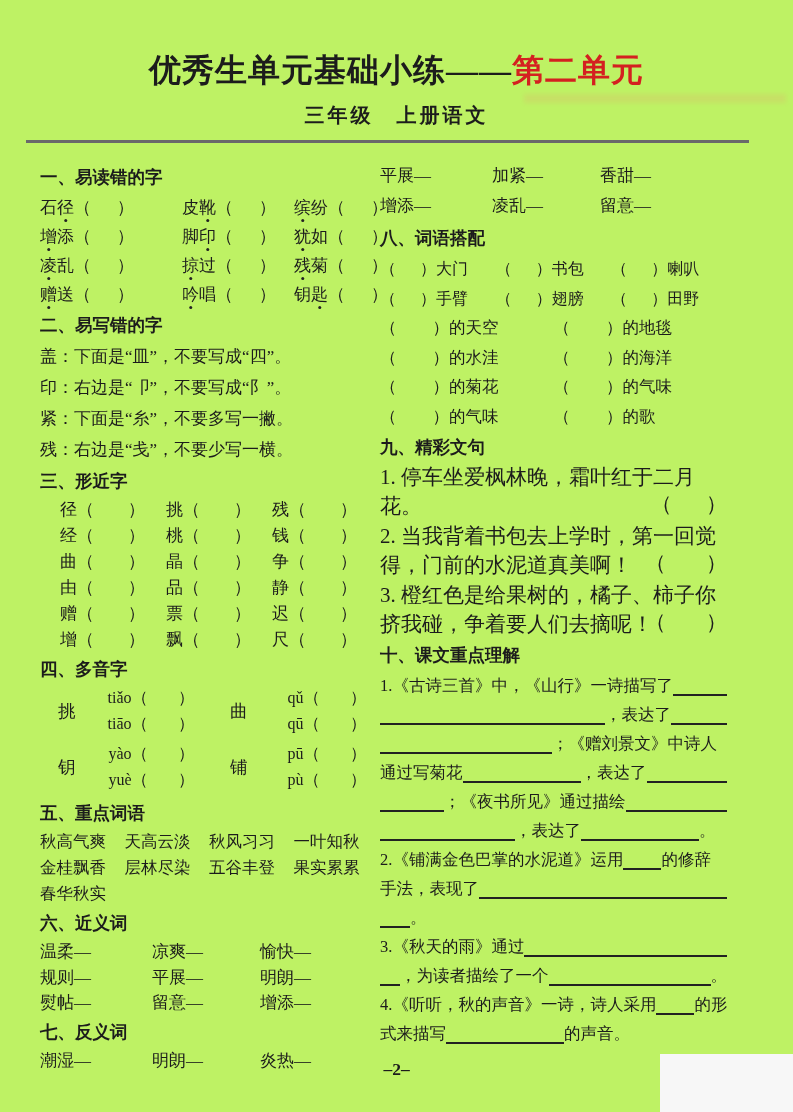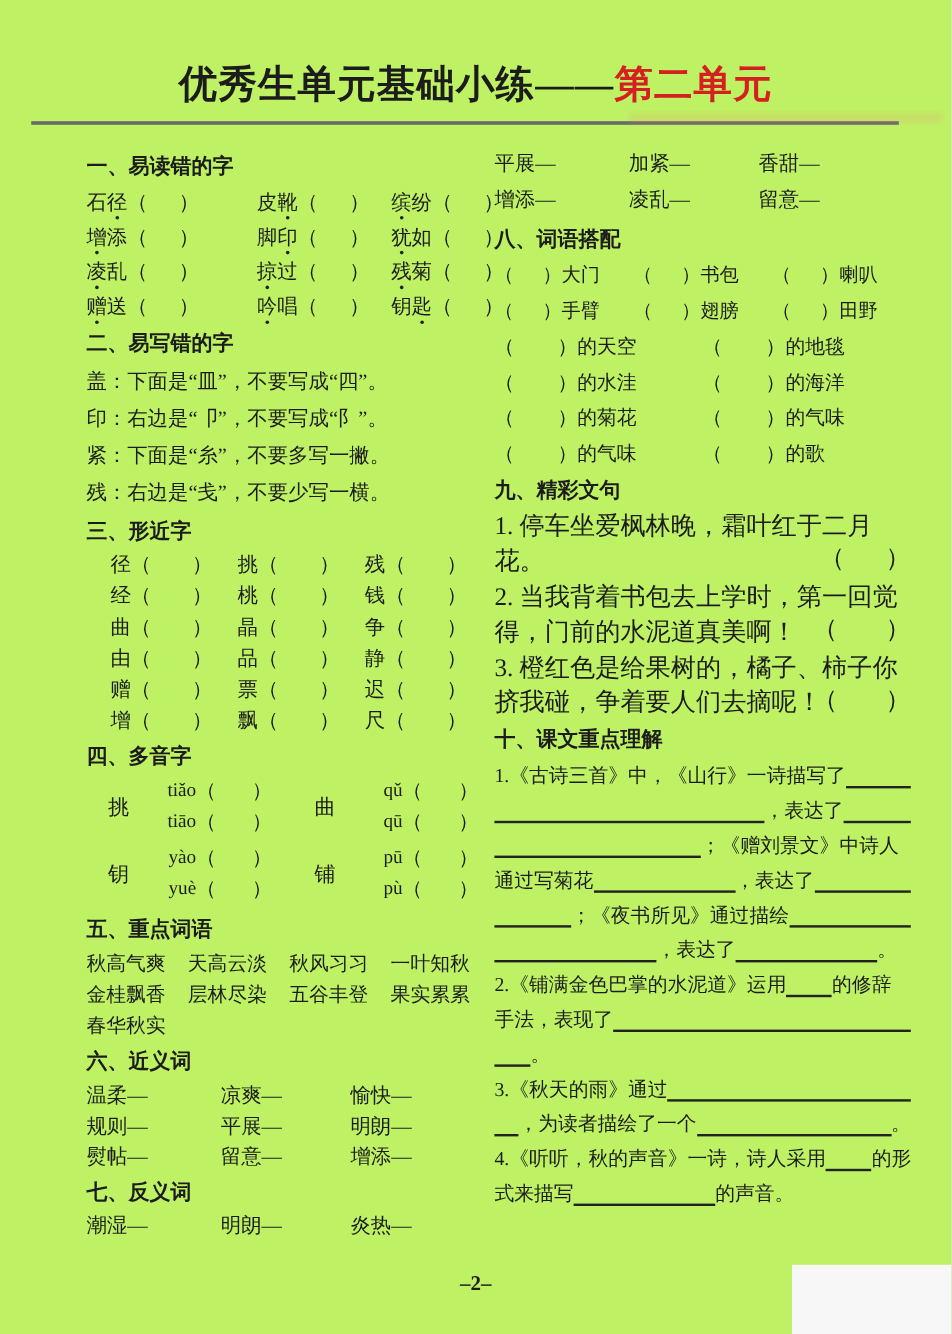--- a/index.html
+++ b/index.html
@@ -5,21 +5,21 @@
   html,body{margin:0;padding:0;background:#e8e8e8;}
   .page{position:relative;width:793px;height:1112px;background:#bef264;overflow:hidden;
         font-family:Liberation Serif, serif;color:#1c1c1c;margin:0 auto;}
   
   .hdr{text-align:center;padding-top:50px;}
   .title{font-size:32px;font-weight:800;letter-spacing:1px;line-height:40px;}
   .title .red{color:#d42020;}
   .subtitle{font-size:20px;font-weight:700;letter-spacing:3px;margin-top:12px;}
   .rule{height:3px;background:#6a6a6a;margin:11px 44px 0 26px;}
   
-  .cols{display:flex;padding:18px 46px 0 72px;}
+  .cols{display:flex;padding:18px 46px 0 40px;}
   .col-l{width:338px;flex:none;}
   .col-r{width:347px;flex:none;margin-left:2px;}
   .sec-h{font-size:17.5px;font-weight:700;line-height:27px;margin:3px 0 2px 0;}
   
   .grid3{display:grid;grid-template-columns:142px 112px 1fr;font-size:17px;line-height:29px;}
   .grid3c{display:grid;grid-template-columns:1fr 1fr 1fr;padding-left:20px;font-size:17px;line-height:26px;}
   .gridw{display:grid;grid-template-columns:112px 108px 1fr;font-size:17px;line-height:25.5px;}
   .grid4{display:grid;grid-template-columns:repeat(4,1fr);font-size:16.5px;line-height:26px;}
   .item{white-space:nowrap;}
   .gap{display:inline-block;} .g24{width:24px;} .g26{width:26px;} .g30{width:30px;} .g34{width:34px;}
@@ -53,20 +53,21 @@
   .artifact-pink{position:absolute;left:524px;top:94px;width:262px;height:9px;
                  background:rgba(255,120,110,0.14);filter:blur(2px);}
 </style>
 </head>
 <body>
 
 <div class="page">
 
   <div class="hdr">
     <div class="title"><span>优秀生单元基础小练——</span><span class="red">第二单元</span></div>
+    <div class="subtitle">三年级　上册语文</div>
     <div class="rule"></div>
   </div>
 
   <div class="cols">
 
     <div class="col-l">
 
       <div class="sec-h">一、易读错的字</div>
       <div class="grid3">
 

